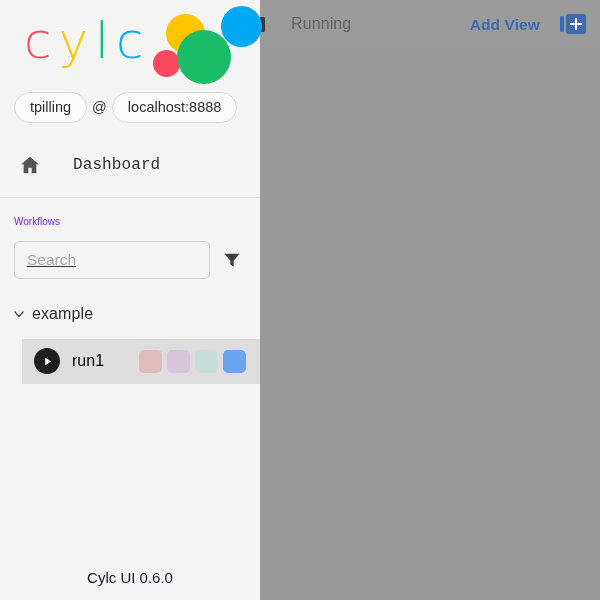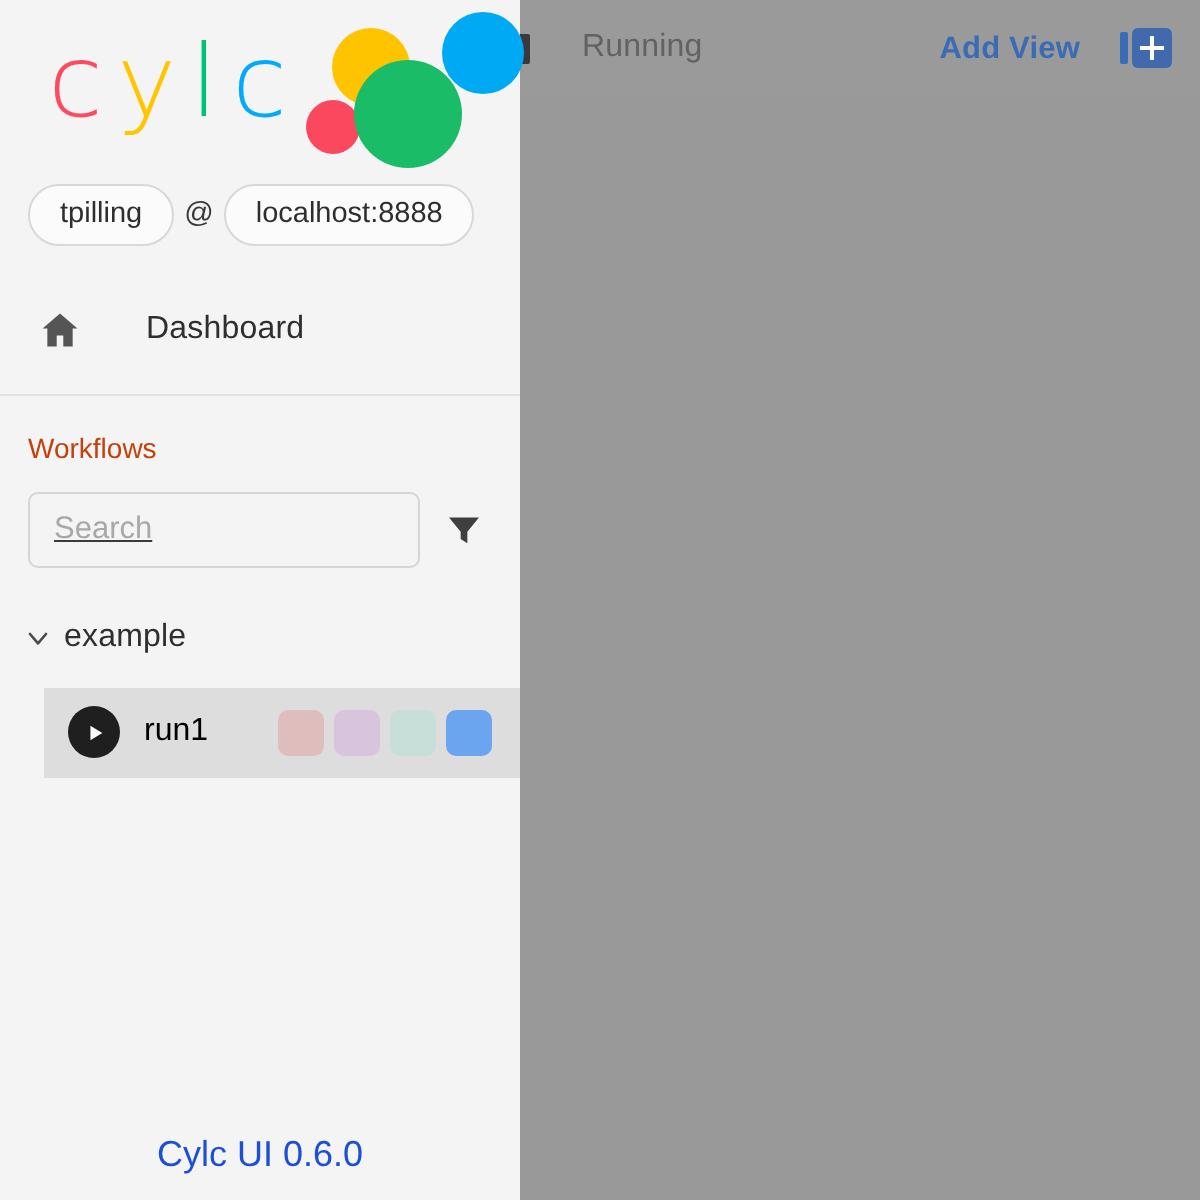--- a/index.html
+++ b/index.html
@@ -151,20 +151,21 @@
   .at-sign {
     margin: 0 5px;
     font-size: 14.5px;
     color: #3a3a3a;
   }
 
   .nav-list {
     flex: none;
     border-bottom: 1px solid #e2e2e2;
     padding-bottom: 8px;
+    font-family: Liberation Mono, monospace;
   }
   .nav-item {
     display: flex;
     align-items: center;
     height: 48px;
     padding-left: 14px;
     cursor: pointer;
   }
   .nav-icon {
     width: 32px;
@@ -182,22 +183,22 @@
   }
 
   .workflows-section {
     flex: 1 1 auto;
     display: flex;
     flex-direction: column;
     min-height: 0;
   }
   .section-title {
     padding: 18px 0 8px 14px;
-    font-size: 14px;
-    color: #c2410c;
+    font-size: 10px;
+    color: #6d28d9;
   }
   .search-row {
     display: flex;
     align-items: center;
     padding: 6px 0 0 14px;
   }
   .search-input {
     width: 196px;
     height: 38px;
     border: 1px solid #d5d5d5;
@@ -274,22 +275,22 @@
     width: 23px; height: 23px;
     border-radius: 5px;
   }
 
   .footer {
     flex: none;
     height: 46px;
     display: flex;
     align-items: center;
     justify-content: center;
-    font-size: 18px;
-    color: #1d4ed8;
+    font-size: 15px;
+    color: #0f172a;
   }
 </style>
 </head>
 <body>
 
 <div id="app">
 
   <div class="main-area">
     <div class="topbar">
       <div class="topbar-left">

